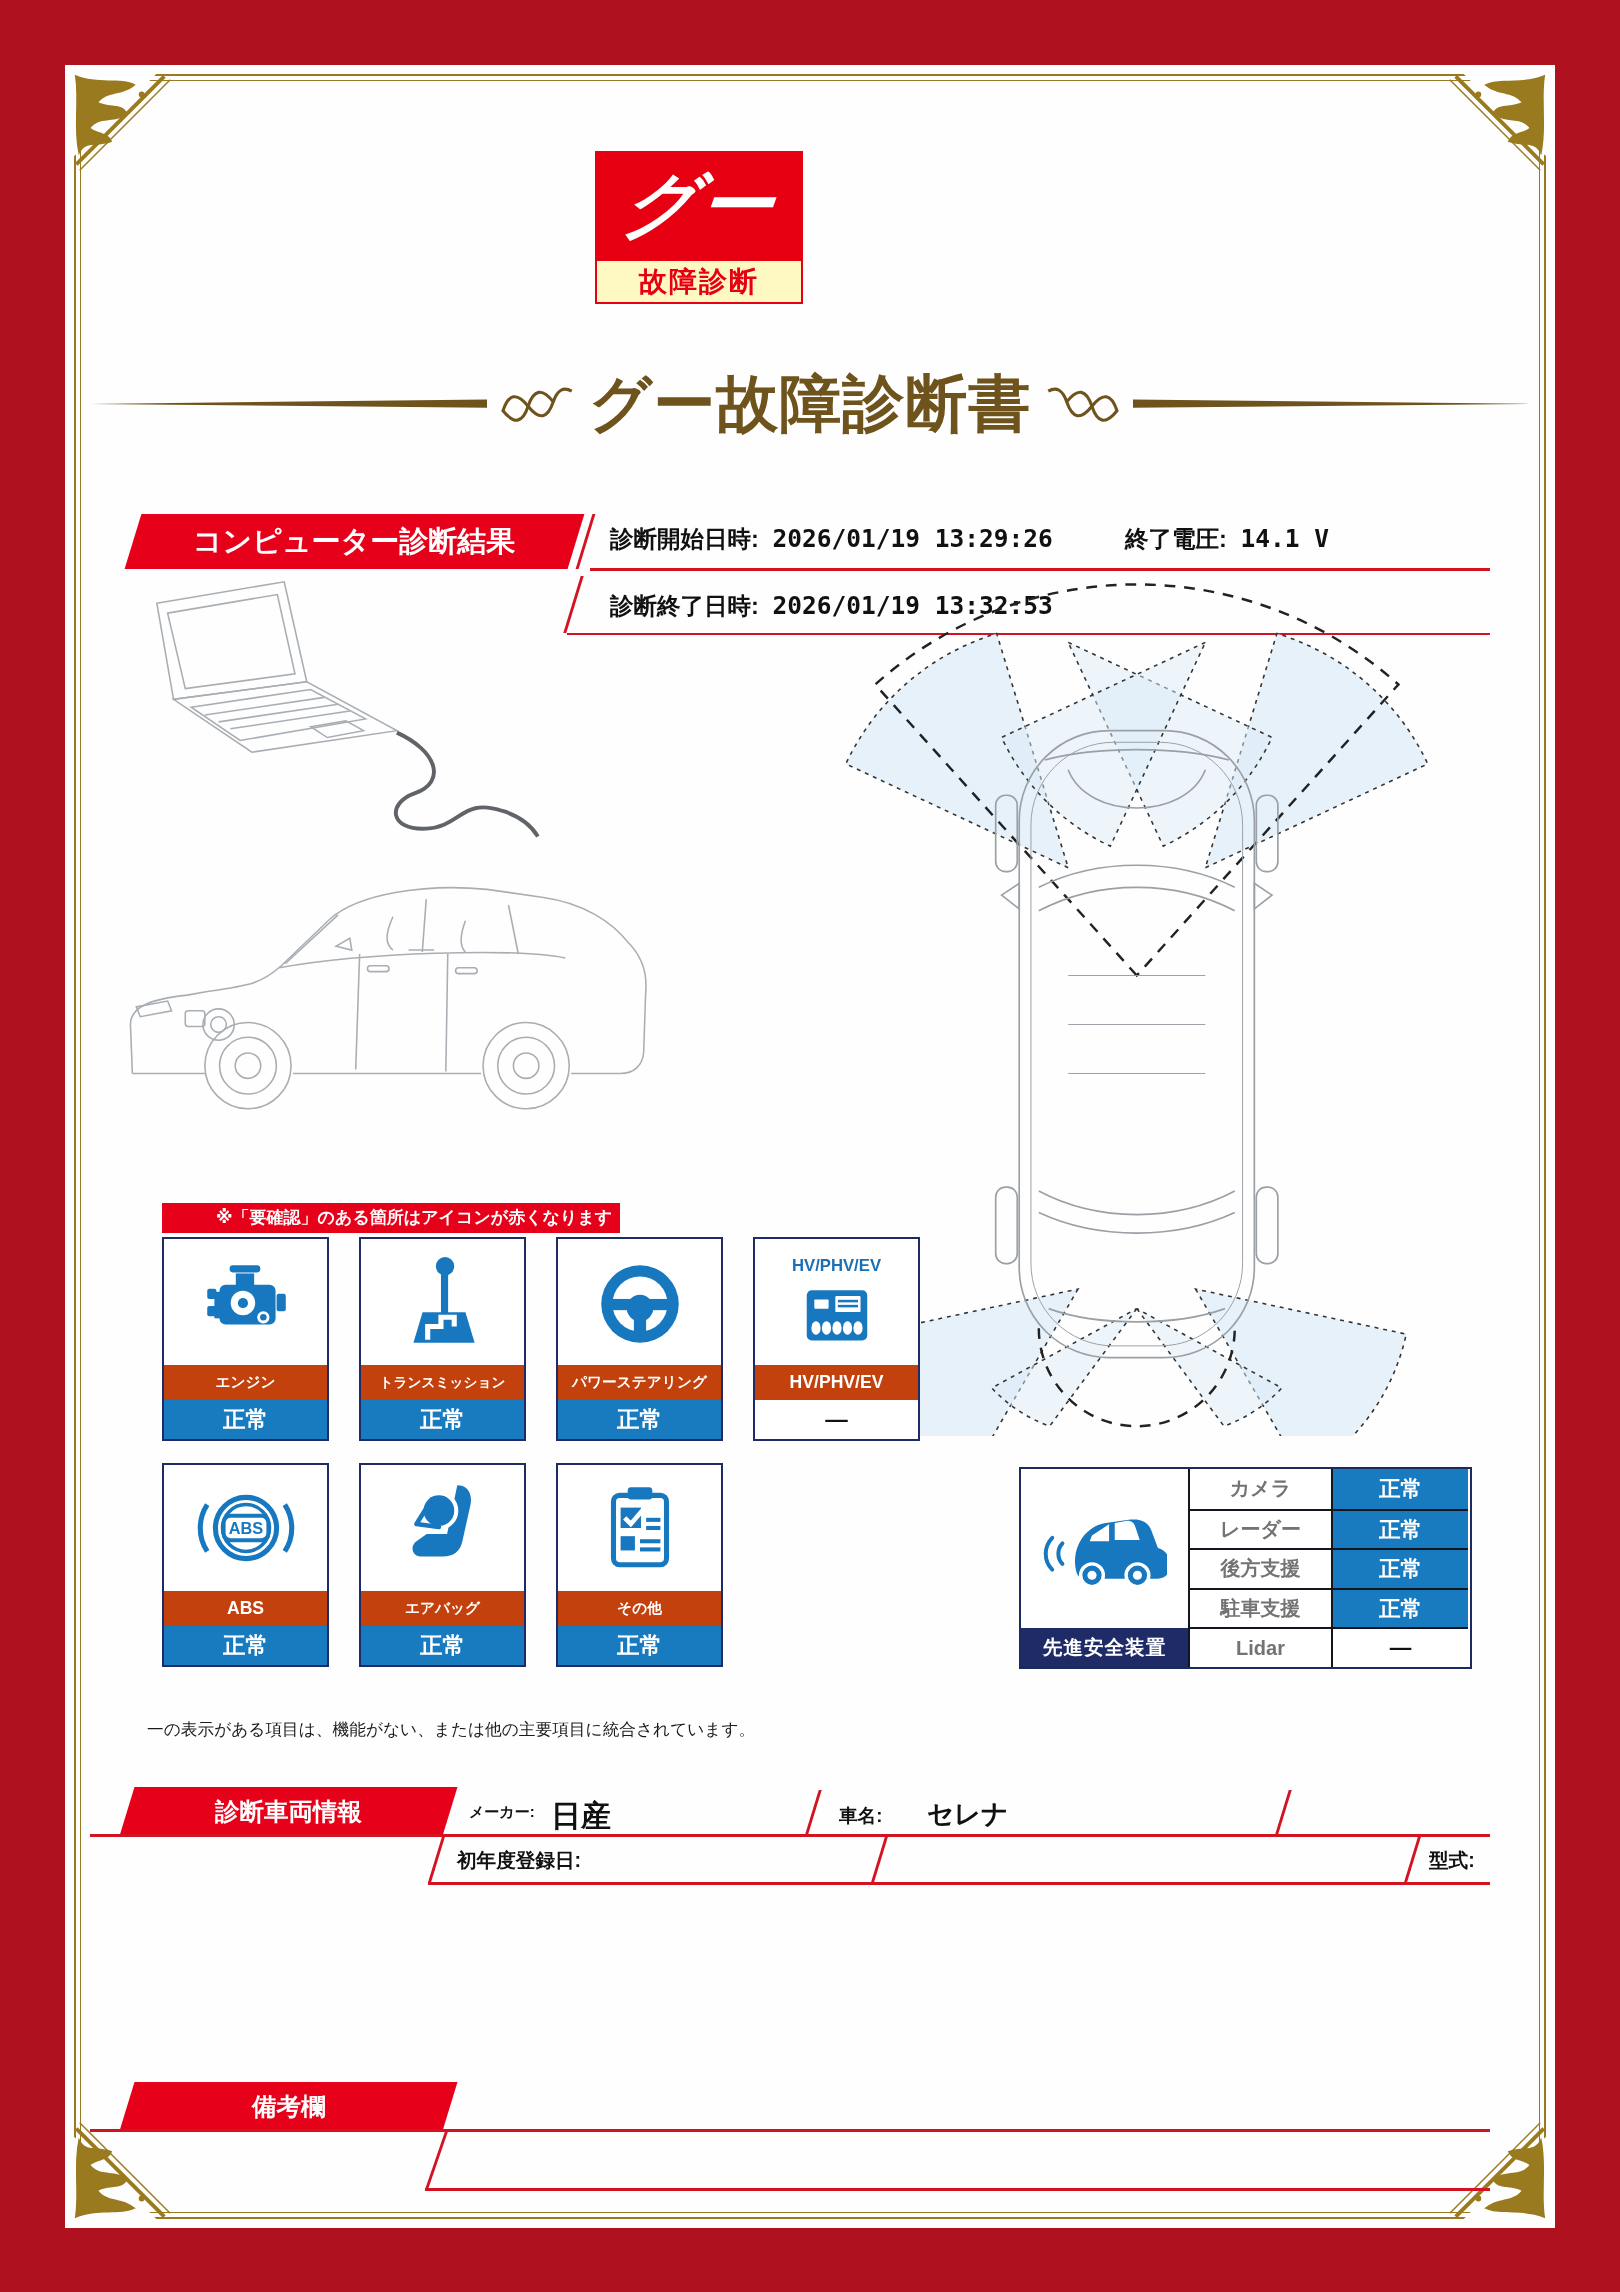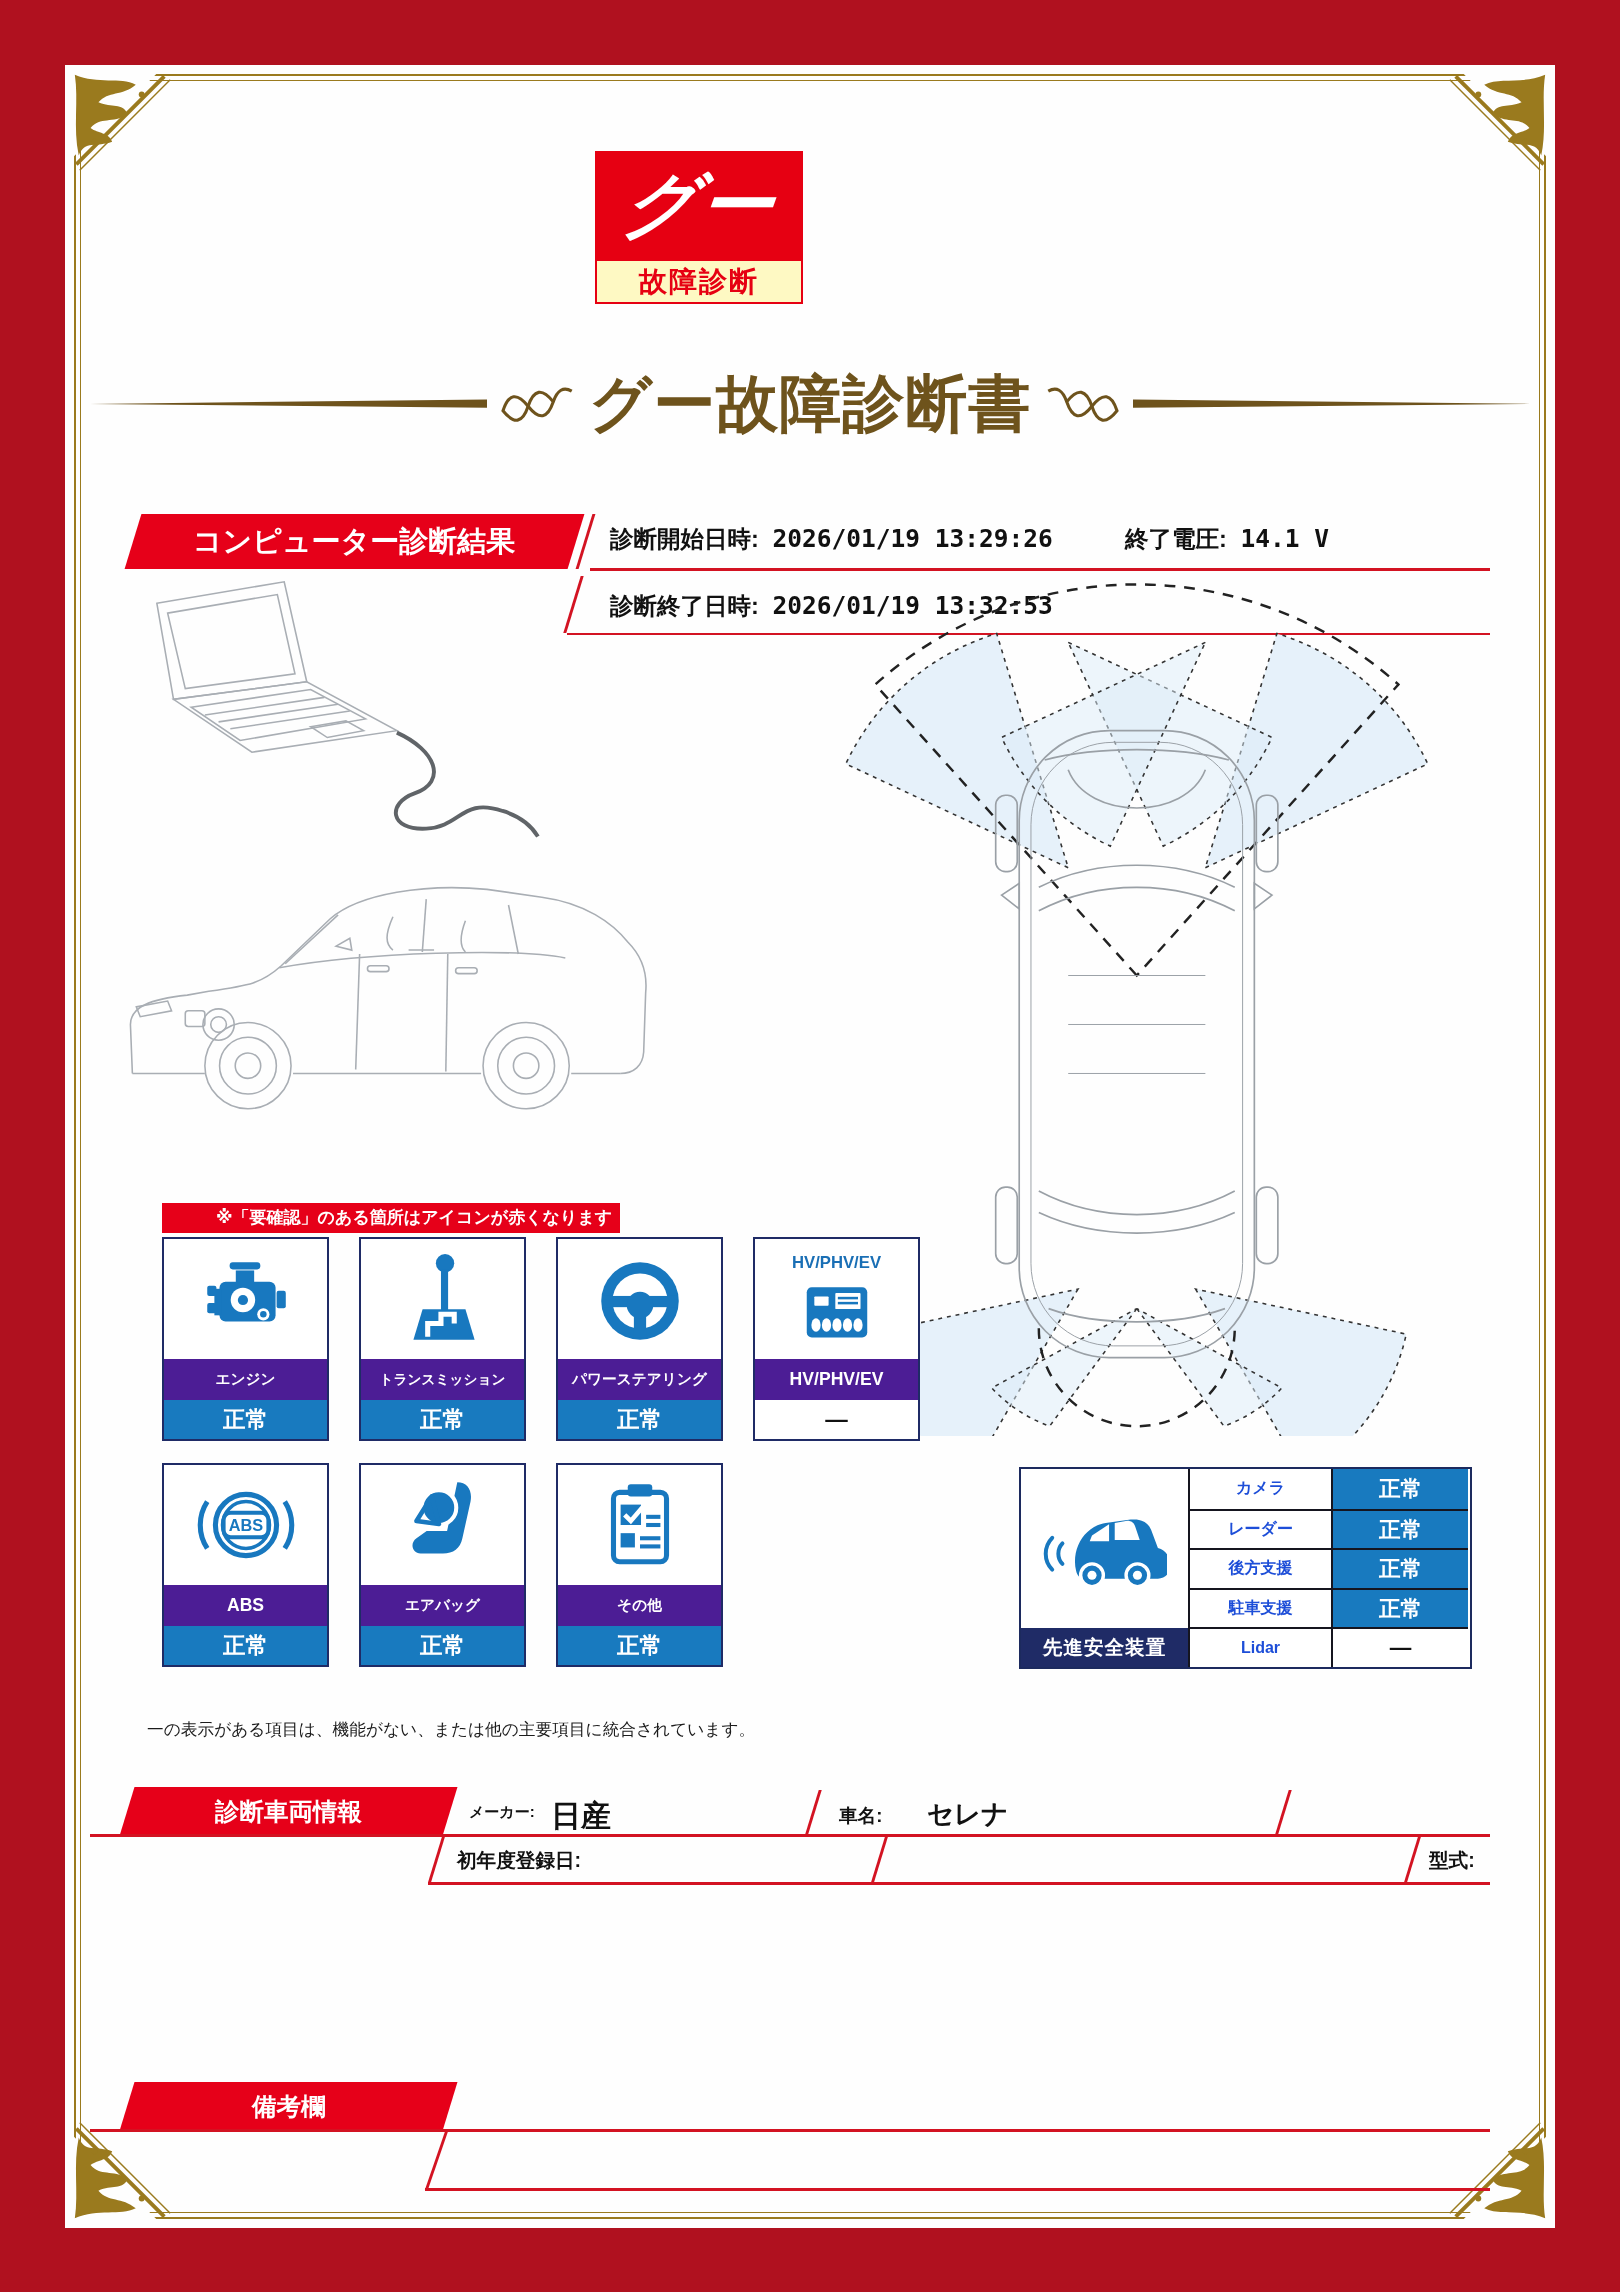--- a/index.html
+++ b/index.html
@@ -53,35 +53,35 @@
   .notice{position:absolute;left:162px;top:1203px;width:458px;height:30px;background:#e60019;color:#fff;
           font-size:17px;font-weight:bold;line-height:30px;text-align:right;padding-right:7.8px;box-sizing:border-box;}
   .grid{position:absolute;left:162px;top:1237px;display:grid;grid-template-columns:repeat(4,167px);column-gap:30px;row-gap:21.6px;}
   .tile{height:204px;border:2px solid #1f2b66;box-sizing:border-box;display:flex;flex-direction:column;background:#fff;}
   .tile-head{background:linear-gradient(128deg,#2e3e7e 0%,#2e3e7e 52%,#1d2a5e 52.5%,#1a2554 100%);
              border:none;align-items:center;justify-content:center;color:#fff;font-weight:bold;font-size:26.5px;line-height:1.45;}
   .t-icon{flex:1;display:flex;flex-direction:column;align-items:center;justify-content:center;background:#fff;}
   .t-icon svg{width:102px;height:102px;}
   .hv-top{color:#1a6fb5;font-weight:bold;font-size:16.7px;margin:5.9px 0 -5.9px 0;}
   .tile.hv .t-icon svg{width:84px;height:84px;}
-  .t-label{height:41px;background:#4c1d95;color:#fff;font-weight:bold;font-size:14.7px;display:flex;align-items:center;justify-content:center;white-space:nowrap;}
+  .t-label{height:35px;background:#c2410c;color:#fff;font-weight:bold;font-size:14.7px;display:flex;align-items:center;justify-content:center;white-space:nowrap;}
   .t-status{height:39px;display:flex;align-items:center;justify-content:center;font-weight:bold;font-size:22.5px;}
   .t-status.normal{background:#187abf;color:#fff;}
   .t-status.dash{background:#fff;color:#111;}
   .footnote{position:absolute;left:147px;top:1674px;font-size:16.7px;color:#1b1b1b;margin-top:44px;}
 
   
   .safety{position:absolute;left:1019px;top:1467px;width:453px;height:202px;border:2.9px solid #1c2a5e;box-sizing:border-box;
           display:grid;grid-template-columns:167px 143px 137px;grid-template-rows:repeat(5,1fr);background:#fff;}
   .s-car{grid-row:1/6;display:flex;flex-direction:column;}
   .s-car .s-ico{flex:1;display:flex;align-items:center;justify-content:center;}
   .s-car svg{width:125px;height:102px;}
   .s-cap{height:39px;background:#1f2b66;color:#fff;font-weight:bold;font-size:19.6px;display:flex;align-items:center;justify-content:center;letter-spacing:1px;}
   .s-label{border-left:2px solid #15151f;border-top:2px solid #15151f;display:flex;align-items:center;justify-content:center;
-           font-size:16px;font-weight:bold;color:#1d4ed8;}
+           font-size:20px;font-weight:bold;color:#737373;}
   .s-status{border-left:2px solid #15151f;border-top:2px solid #15151f;display:flex;align-items:center;justify-content:center;
             font-size:21.6px;font-weight:bold;}
   .s-label.first,.s-status.first{border-top:none;}
   .s-status.normal{background:#187abf;color:#fff;}
   .s-status.dash{background:#fff;color:#111;}
 
   .flabel{position:absolute;font-weight:bold;color:#111;white-space:nowrap;}
 </style>
 </head>
 <body>

